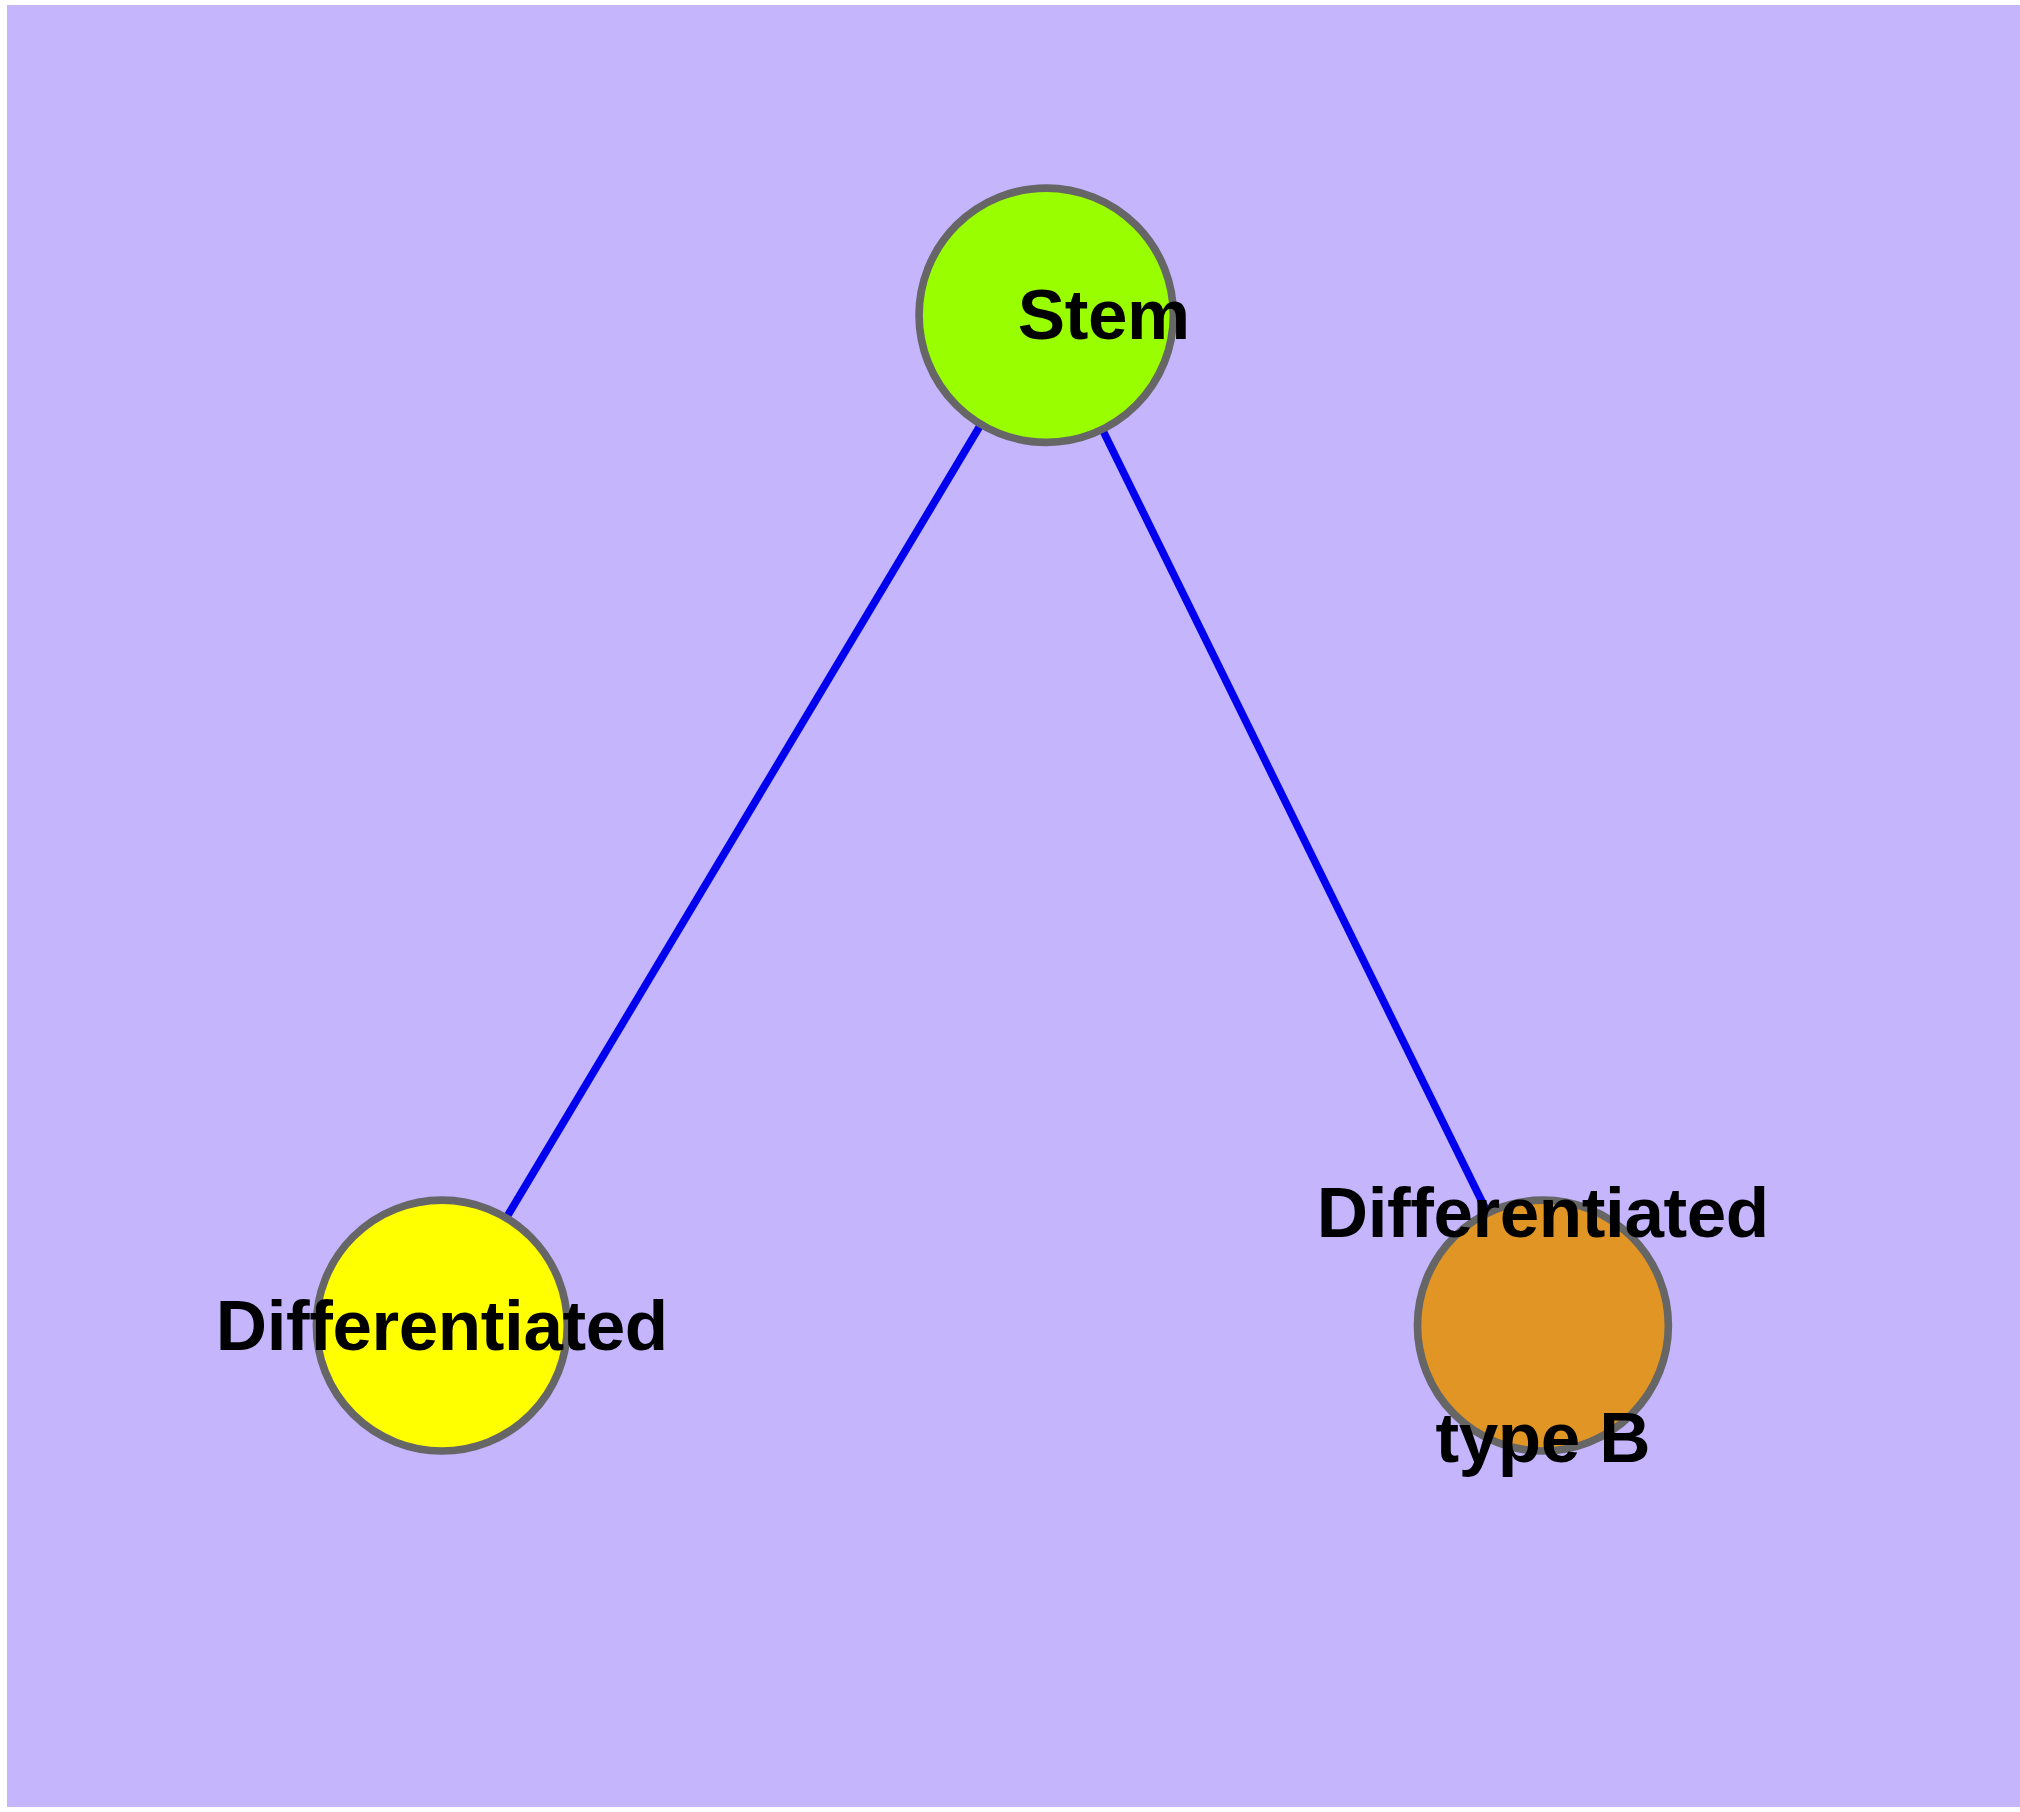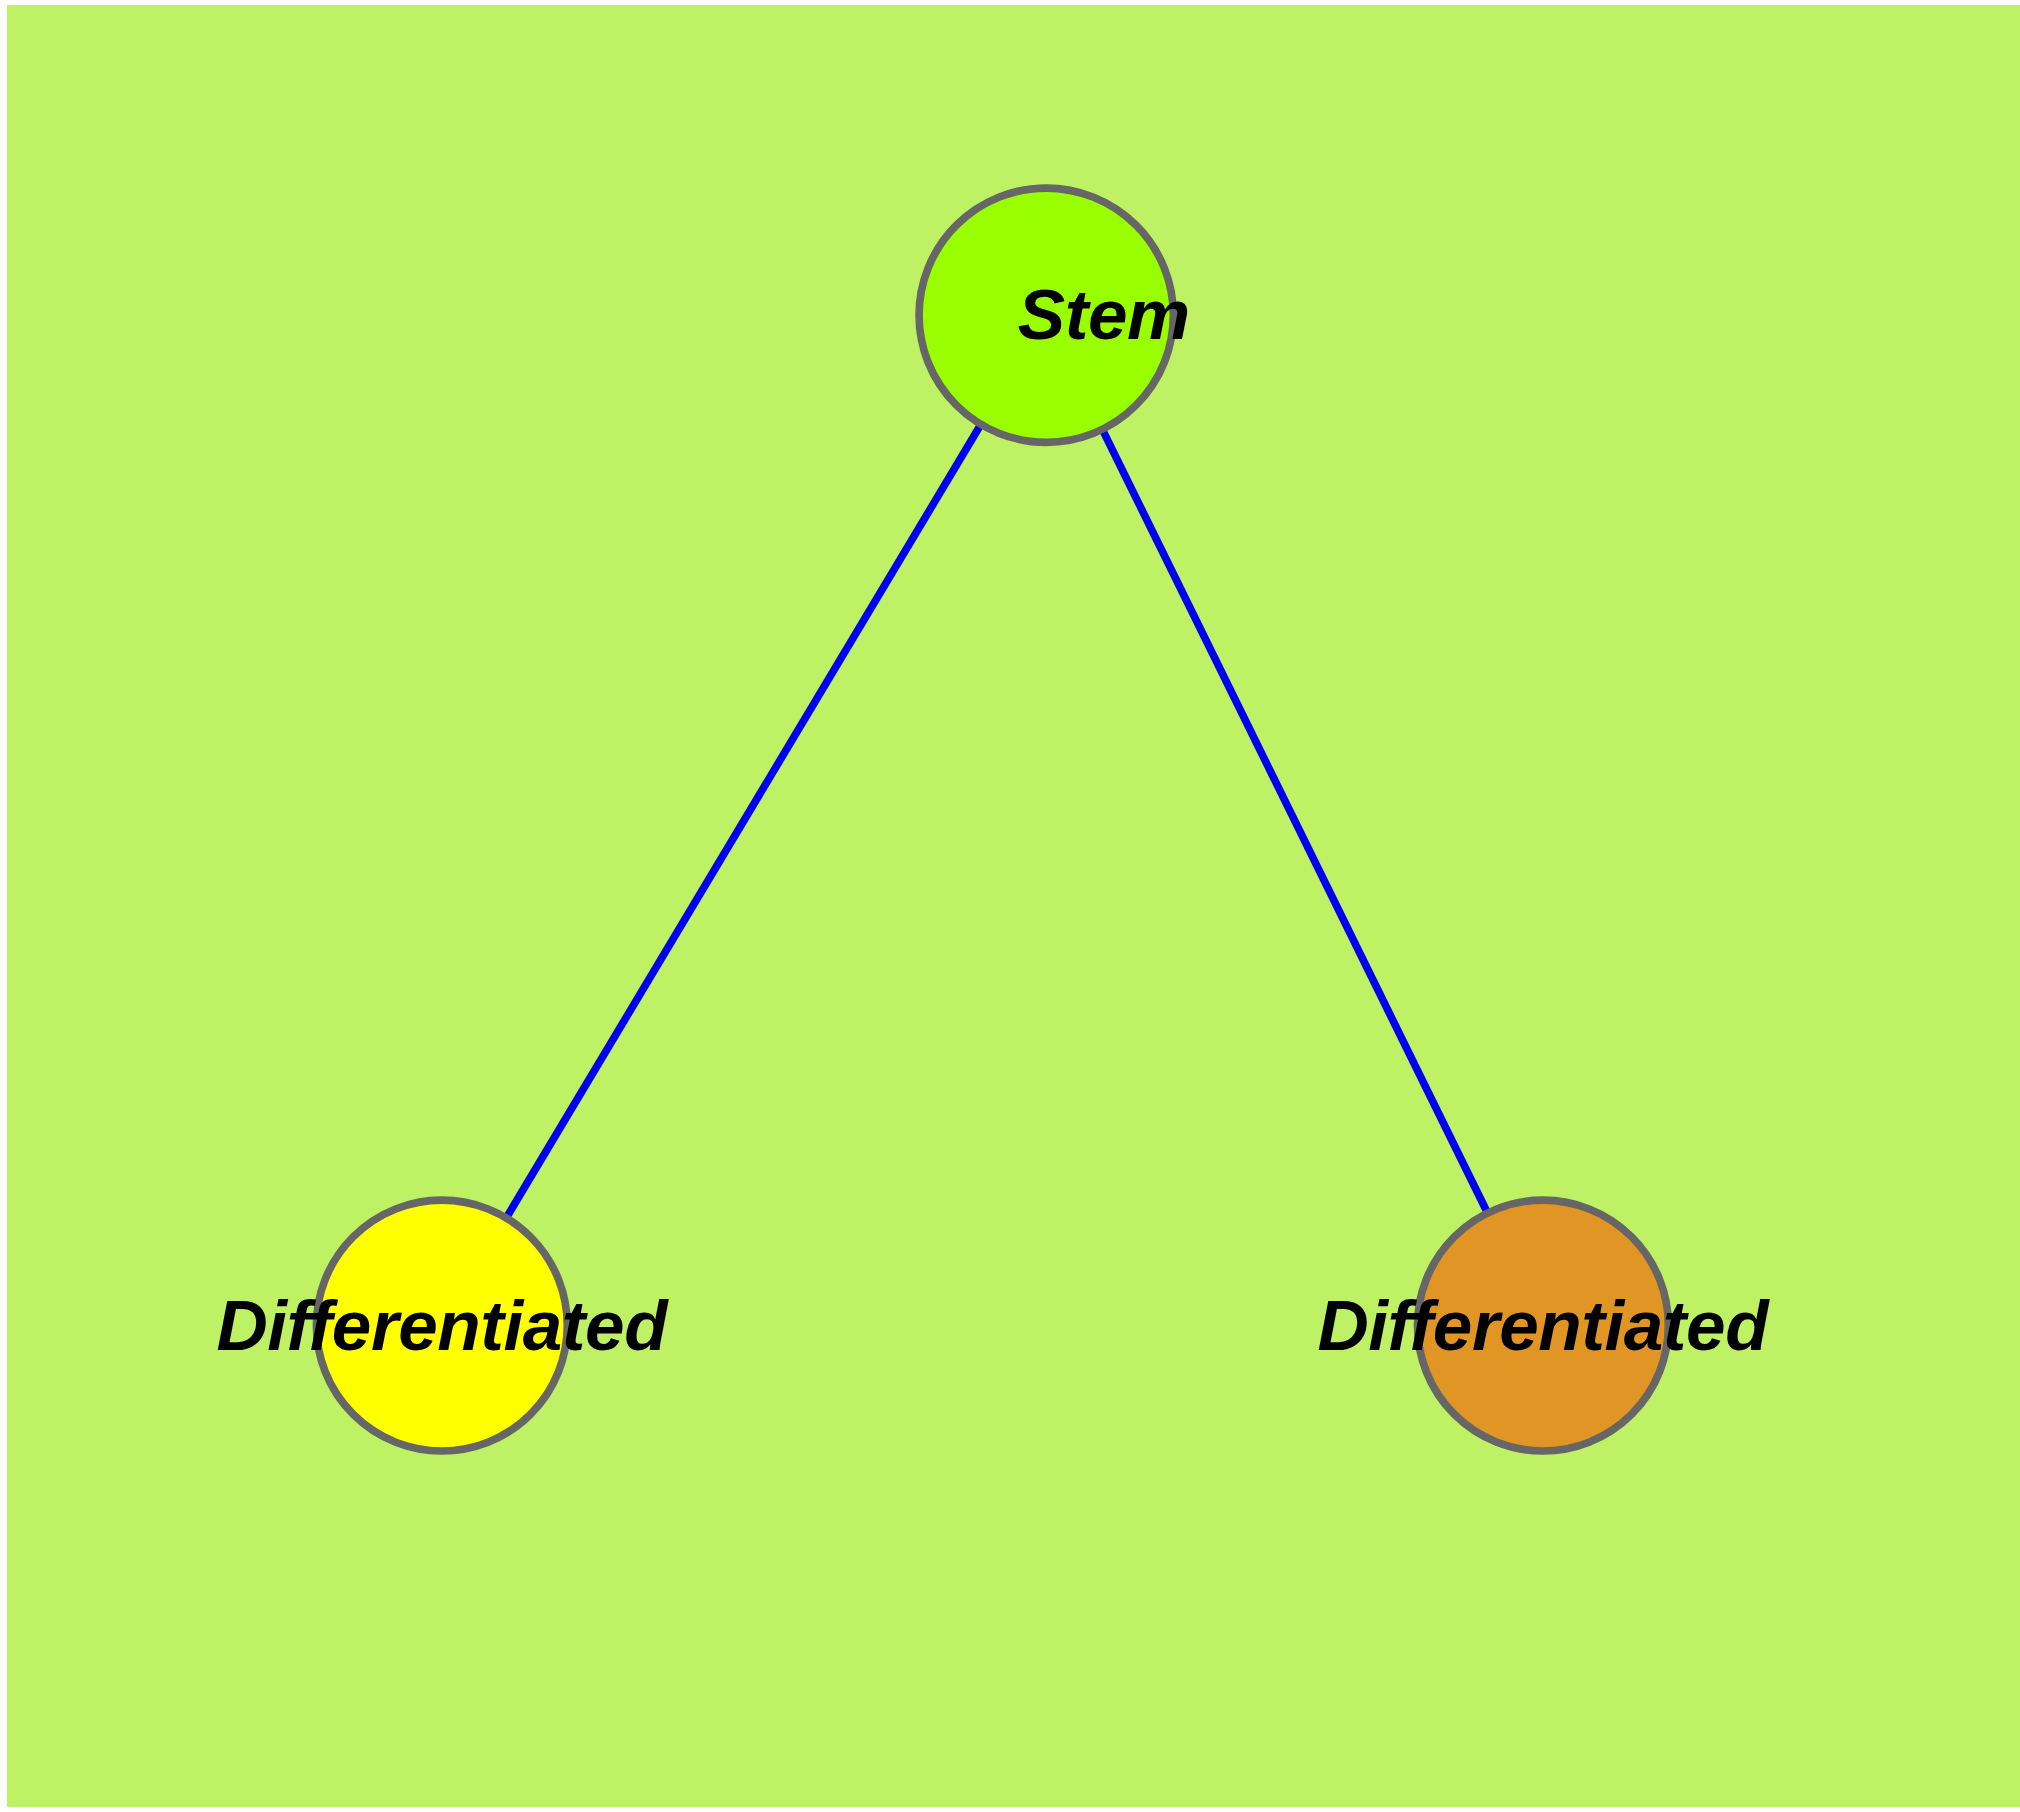--- a/index.html
+++ b/index.html
@@ -42,21 +42,21 @@
     color: #000000;
     white-space: pre;
     pointer-events: none;
     letter-spacing: -0.4px;
   }
 </style>
 </head>
 <body>
 
 <div id="canvas">
-  <div id="plot-area" style="background: #bef264; font-style: italic;">
+  <div id="plot-area" style="background: #c4b5fd;">
 
     <svg id="graph-svg" viewBox="0 0 2376 2126" preserveAspectRatio="none">
 
       <g>
         <line x1="1147.9737424749535" y1="496.44501959306507" x2="589.9995962418221" y2="1429.2713622436859" stroke="#0000ee" stroke-width="9" stroke-linecap="butt"></line>
         <line x1="1293.0594380996556" y1="502.40759422319" x2="1745.8229229279716" y2="1423.3872425429045" stroke="#0000ee" stroke-width="9" stroke-linecap="butt"></line>
       </g>
 
       <g>
         <circle cx="1226" cy="366" r="150" fill="#99ff00" stroke="#666666" stroke-width="9"></circle>
@@ -68,17 +68,18 @@
     <div class="node-label" style="left: 1039px; top: 310px; color: rgb(0, 0, 0);">
       <span>Stem</span>
     </div>
 
     <div class="node-label" style="left: 435px; top: 1320px; color: rgb(0, 0, 0);">
       <div>Differentiated</div>
     </div>
 
     <div class="node-label" style="left: 1536px; top: 1320px; color: rgb(0, 0, 0);">
       <div>Differentiated</div>
+      <div>type B</div>
     </div>
 
   </div>
 </div>
 
 
 </body></html>

